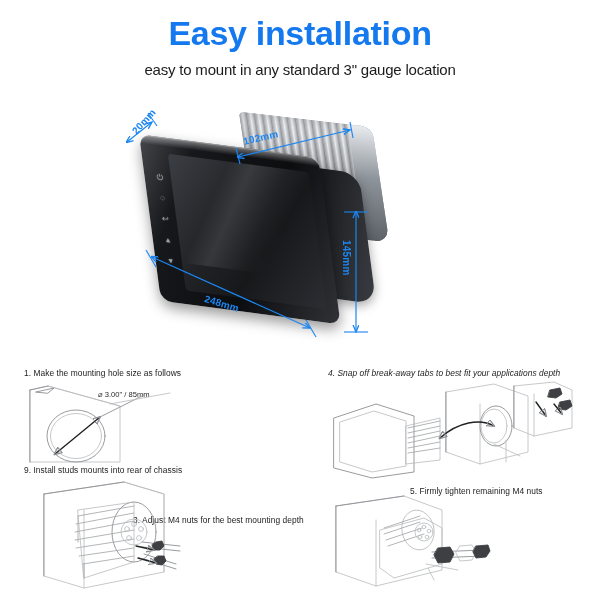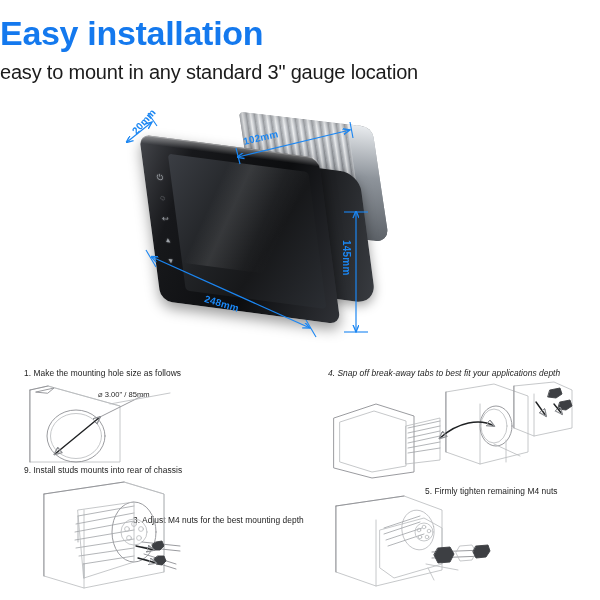--- a/index.html
+++ b/index.html
@@ -16,35 +16,35 @@
     color: #1a1a1a;
   }
 
   
   #header {
     position: absolute;
     left: 0;
     top: 0;
     width: 600px;
     height: 100px;
-    text-align: left;
+    text-align: center;
   }
   #page-title {
     margin: 0;
     padding-top: 16px;
     font-size: 34px;
     font-weight: bold;
     color: #1479ee;
     letter-spacing: -0.3px;
     line-height: 1.05;
   }
   #page-subtitle {
     margin: 0;
     padding-top: 9px;
-    font-size: 20px;
+    font-size: 15px;
     font-weight: normal;
     color: #1b1b1b;
     letter-spacing: -0.2px;
   }
 
   
   #hero {
     position: absolute;
     left: 0;
     top: 100px;
@@ -196,21 +196,21 @@
     position: absolute;
     font-size: 8.4px;
     color: #1c1c1c;
     letter-spacing: .05px;
     white-space: nowrap;
   }
   #cap-1 { left: 24px;  top: 10px; }
   #cap-2 { left: 24px;  top: 107px; }
   #cap-3 { left: 133px; top: 157px; }
   #cap-4 { left: 328px; top: 10px; font-style: italic; }
-  #cap-5 { left: 425px; top: 128px; text-align: center; }
+  #cap-5 { left: 410px; top: 128px; text-align: center; }
 
   .dia-label {
     position: absolute;
     font-size: 7.6px;
     color: #262626;
     white-space: nowrap;
   }
   #hole-dia-label { left: 98px; top: 32px; }
 
   svg.lineart {

